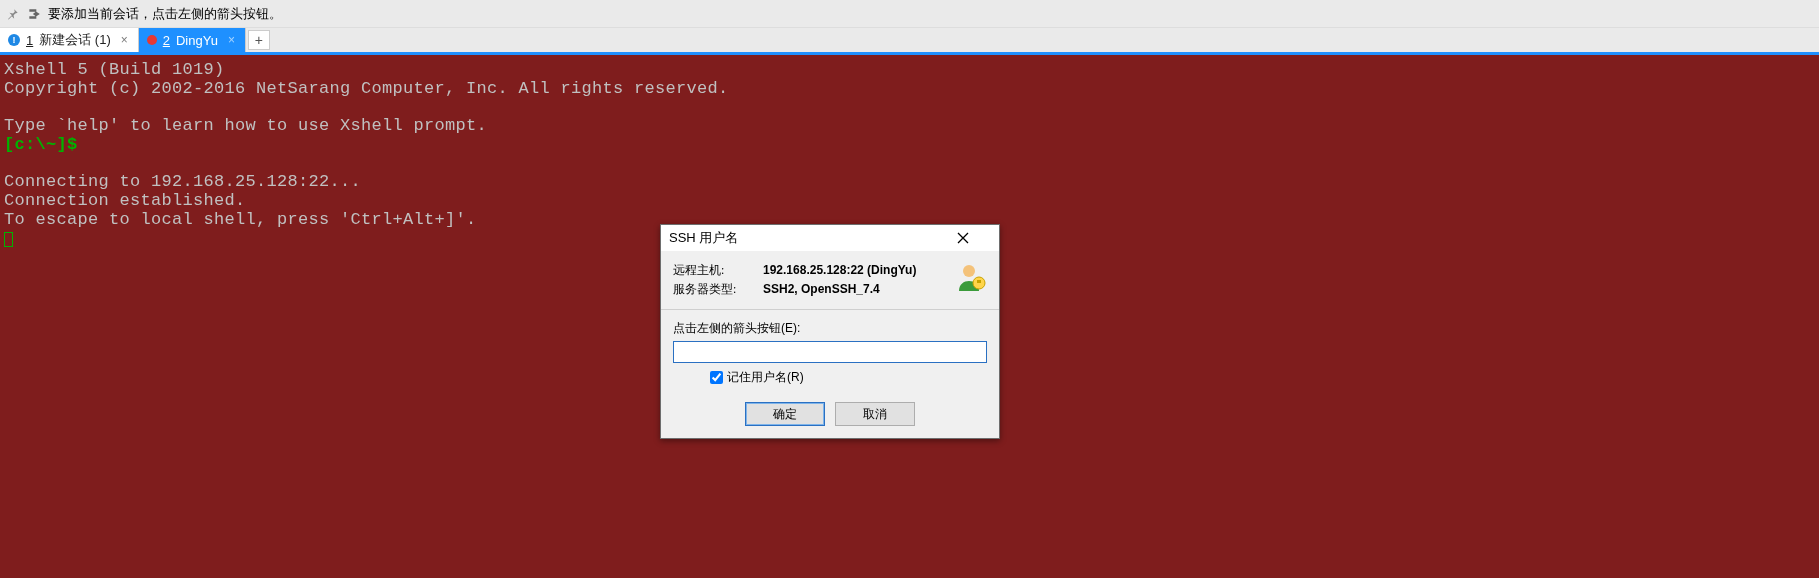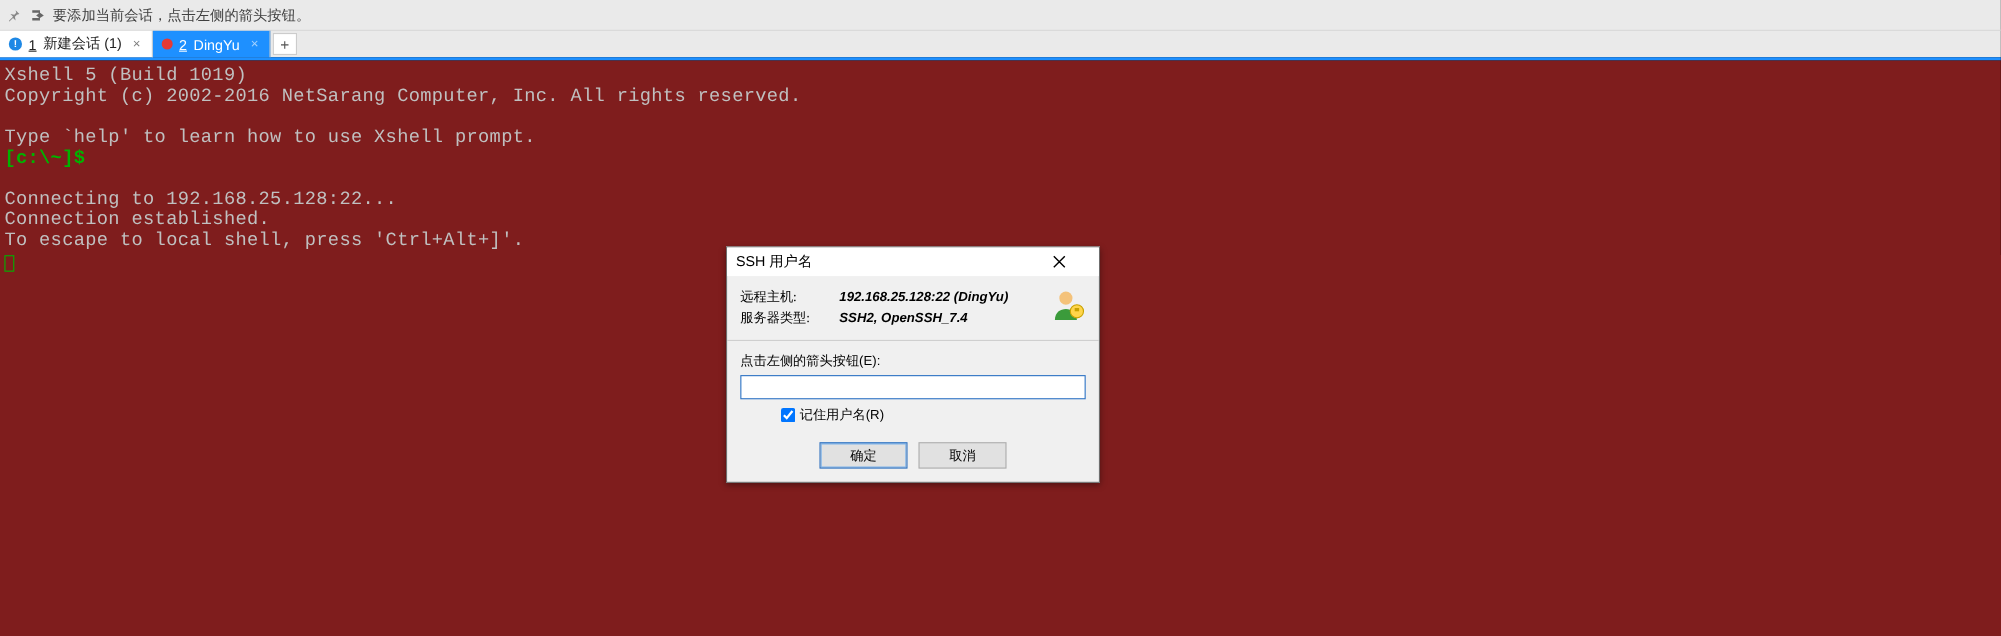--- a/index.html
+++ b/index.html
@@ -11,21 +11,21 @@
       height: 578px;
       overflow: hidden;
       position: relative;
     }
     .toolbar {
       background: #eaeaea;
       height: 28px;
       display: flex;
       align-items: center;
       padding: 0 6px;
-      color: #404040;
+      color: #000000;
       border-bottom: 1px solid #ddd;
     }
     .toolbar .tb-icon {
       margin-right: 6px;
       display: inline-flex;
       align-items: center;
     }
     .tabbar {
       background: #eaeaea;
       height: 24px;
@@ -101,21 +101,21 @@
       height: 26px;
       padding: 0 24px 0 8px;
       font-size: 13px;
     }
     .dialog .titlebar .close-btn {
       width: 24px; height: 20px; display:flex;align-items:center;justify-content:center;cursor:pointer;
     }
     .dialog .body { padding: 10px 12px 8px 12px; }
     .dialog .row { display:flex; align-items:flex-start; }
     .dialog .label-col { width: 90px; line-height:1.6;font-family:Liberation Serif, serif; }
-    .dialog .value-col { flex:1; font-weight:bold; line-height:1.6;font-style:italic; }
+    .dialog .value-col { flex:1; font-weight:bold; line-height:1.6; }
     .dialog .user-icon { width:32px; margin-left:6px; }
     .dialog hr { border:none; border-top:1px solid #cfcfcf; margin:10px -12px 10px -12px; }
     .dialog input.text {
       width: 100%; height: 22px; border:1px solid #2a70c2; background:#fff; padding:0 4px; outline:none;
     }
     .dialog .remember { margin-top:6px; display:flex; align-items:center; gap:4px;padding-left:37px; }
     .dialog .buttons {
       display:flex; justify-content:center; gap:10px; padding:8px 12px 12px 12px;
     }
     .dialog .btn {

